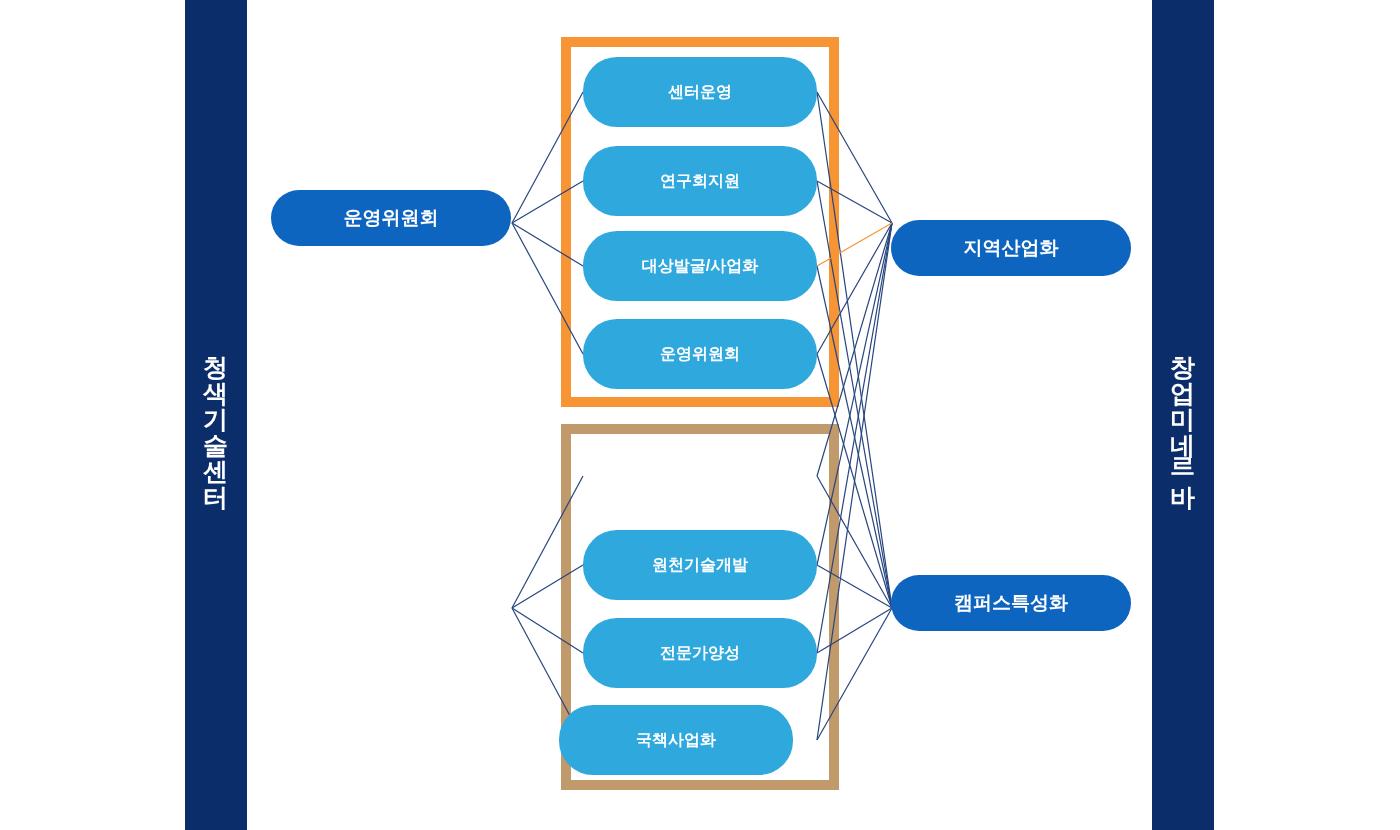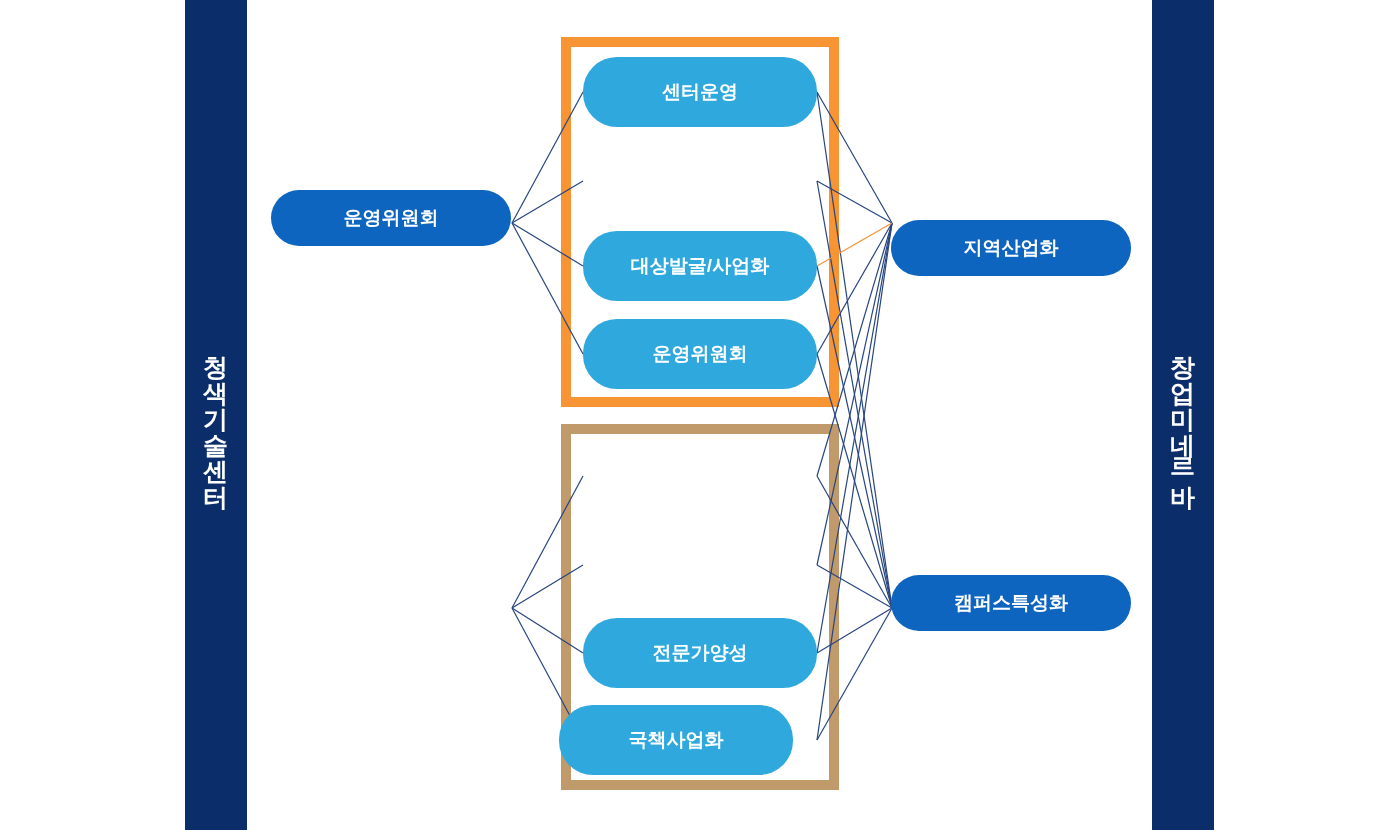--- a/index.html
+++ b/index.html
@@ -66,21 +66,21 @@
   .node.primary {
     background: #0d65bf;
     border-radius: 34px;
     font-size: 19px;
     width: 240px;
     height: 56px;
   }
   .node.sub {
     background: #2ea8dd;
     border-radius: 34px;
-    font-size: 19px;
+    font-size: 16px;
     width: 234px;
     height: 70px;
   }
 
   .n-left-top    { left: 271px; top: 190px; }
   .n-left-bottom { left: 271px; top: 575px; }
   .n-right-top    { left: 891px; top: 190px; margin-top: 30px; }
   .n-right-bottom { left: 891px; top: 575px; }
 
   .s1 { left: 583px; top: 57px;  }
@@ -147,19 +147,21 @@
   </div>
 
   <div class="group-frame top"></div>
   <div class="group-frame bottom"></div>
 
   <div class="node primary n-left-top">운영위원회</div>
   <div class="node primary n-right-top">지역산업화</div>
   <div class="node primary n-right-bottom">캠퍼스특성화</div>
 
   <div class="node sub s1">센터운영</div>
+  <div class="node sub s2">연구회지원</div>
   <div class="node sub s3">대상발굴/사업화</div>
   <div class="node sub s4">운영위원회</div>
 
+  <div class="node sub s6">원천기술개발</div>
   <div class="node sub s7">전문가양성</div>
   <div class="node sub s8">국책사업화</div>
 
 </div>
 
 </body></html>

